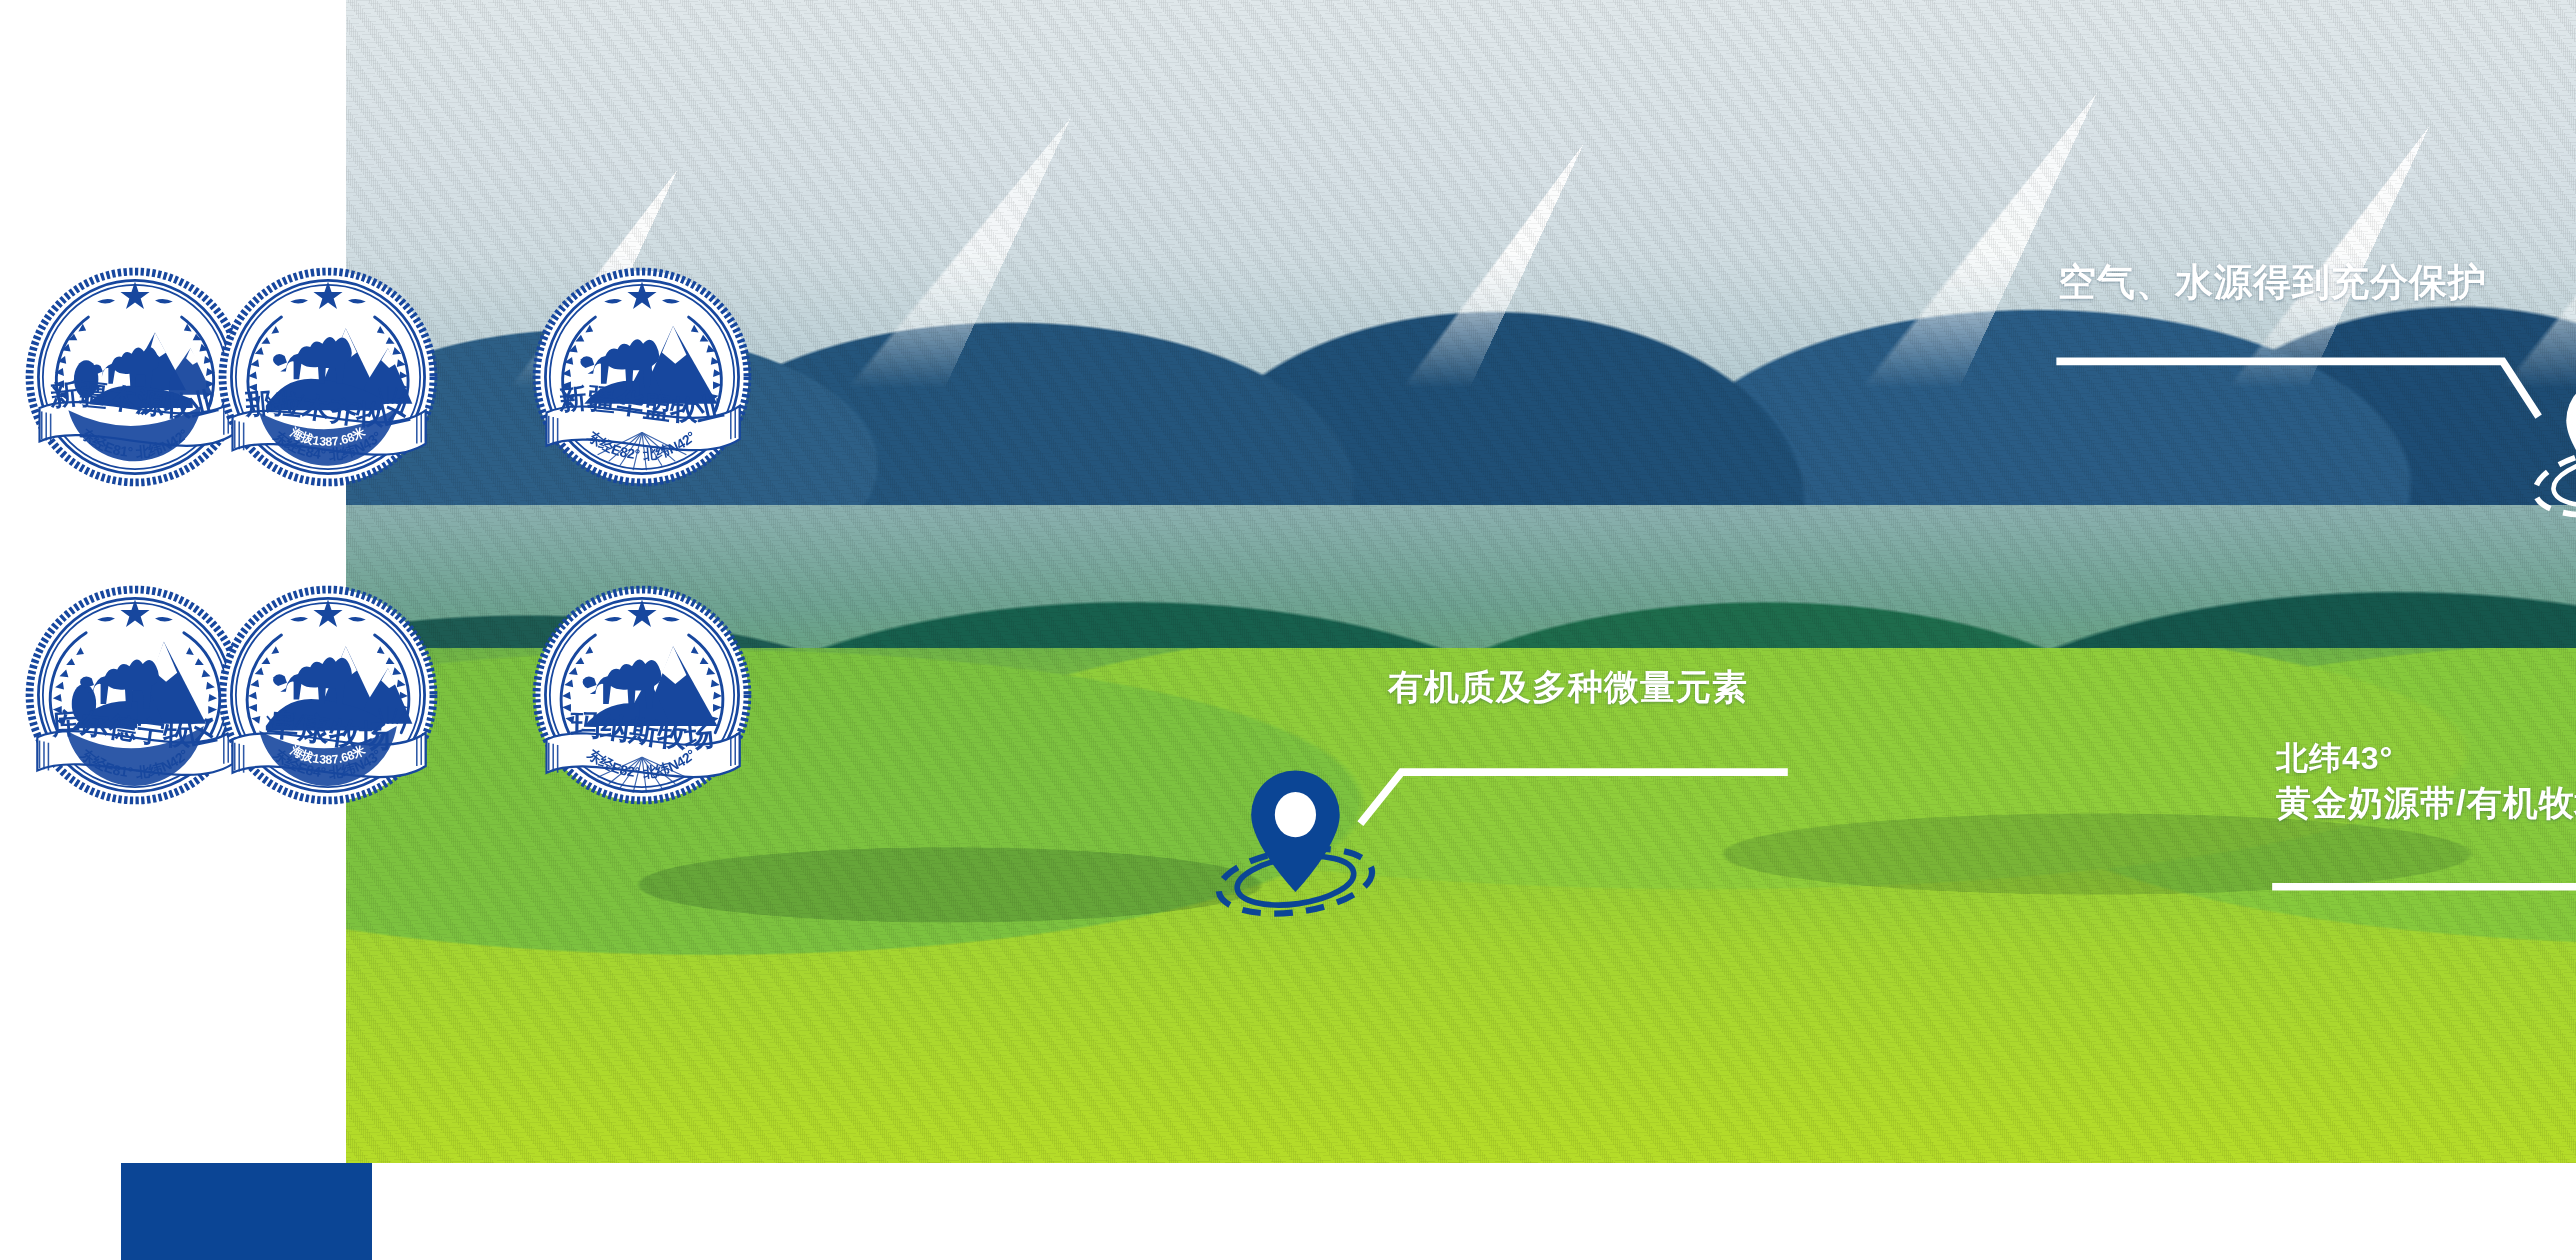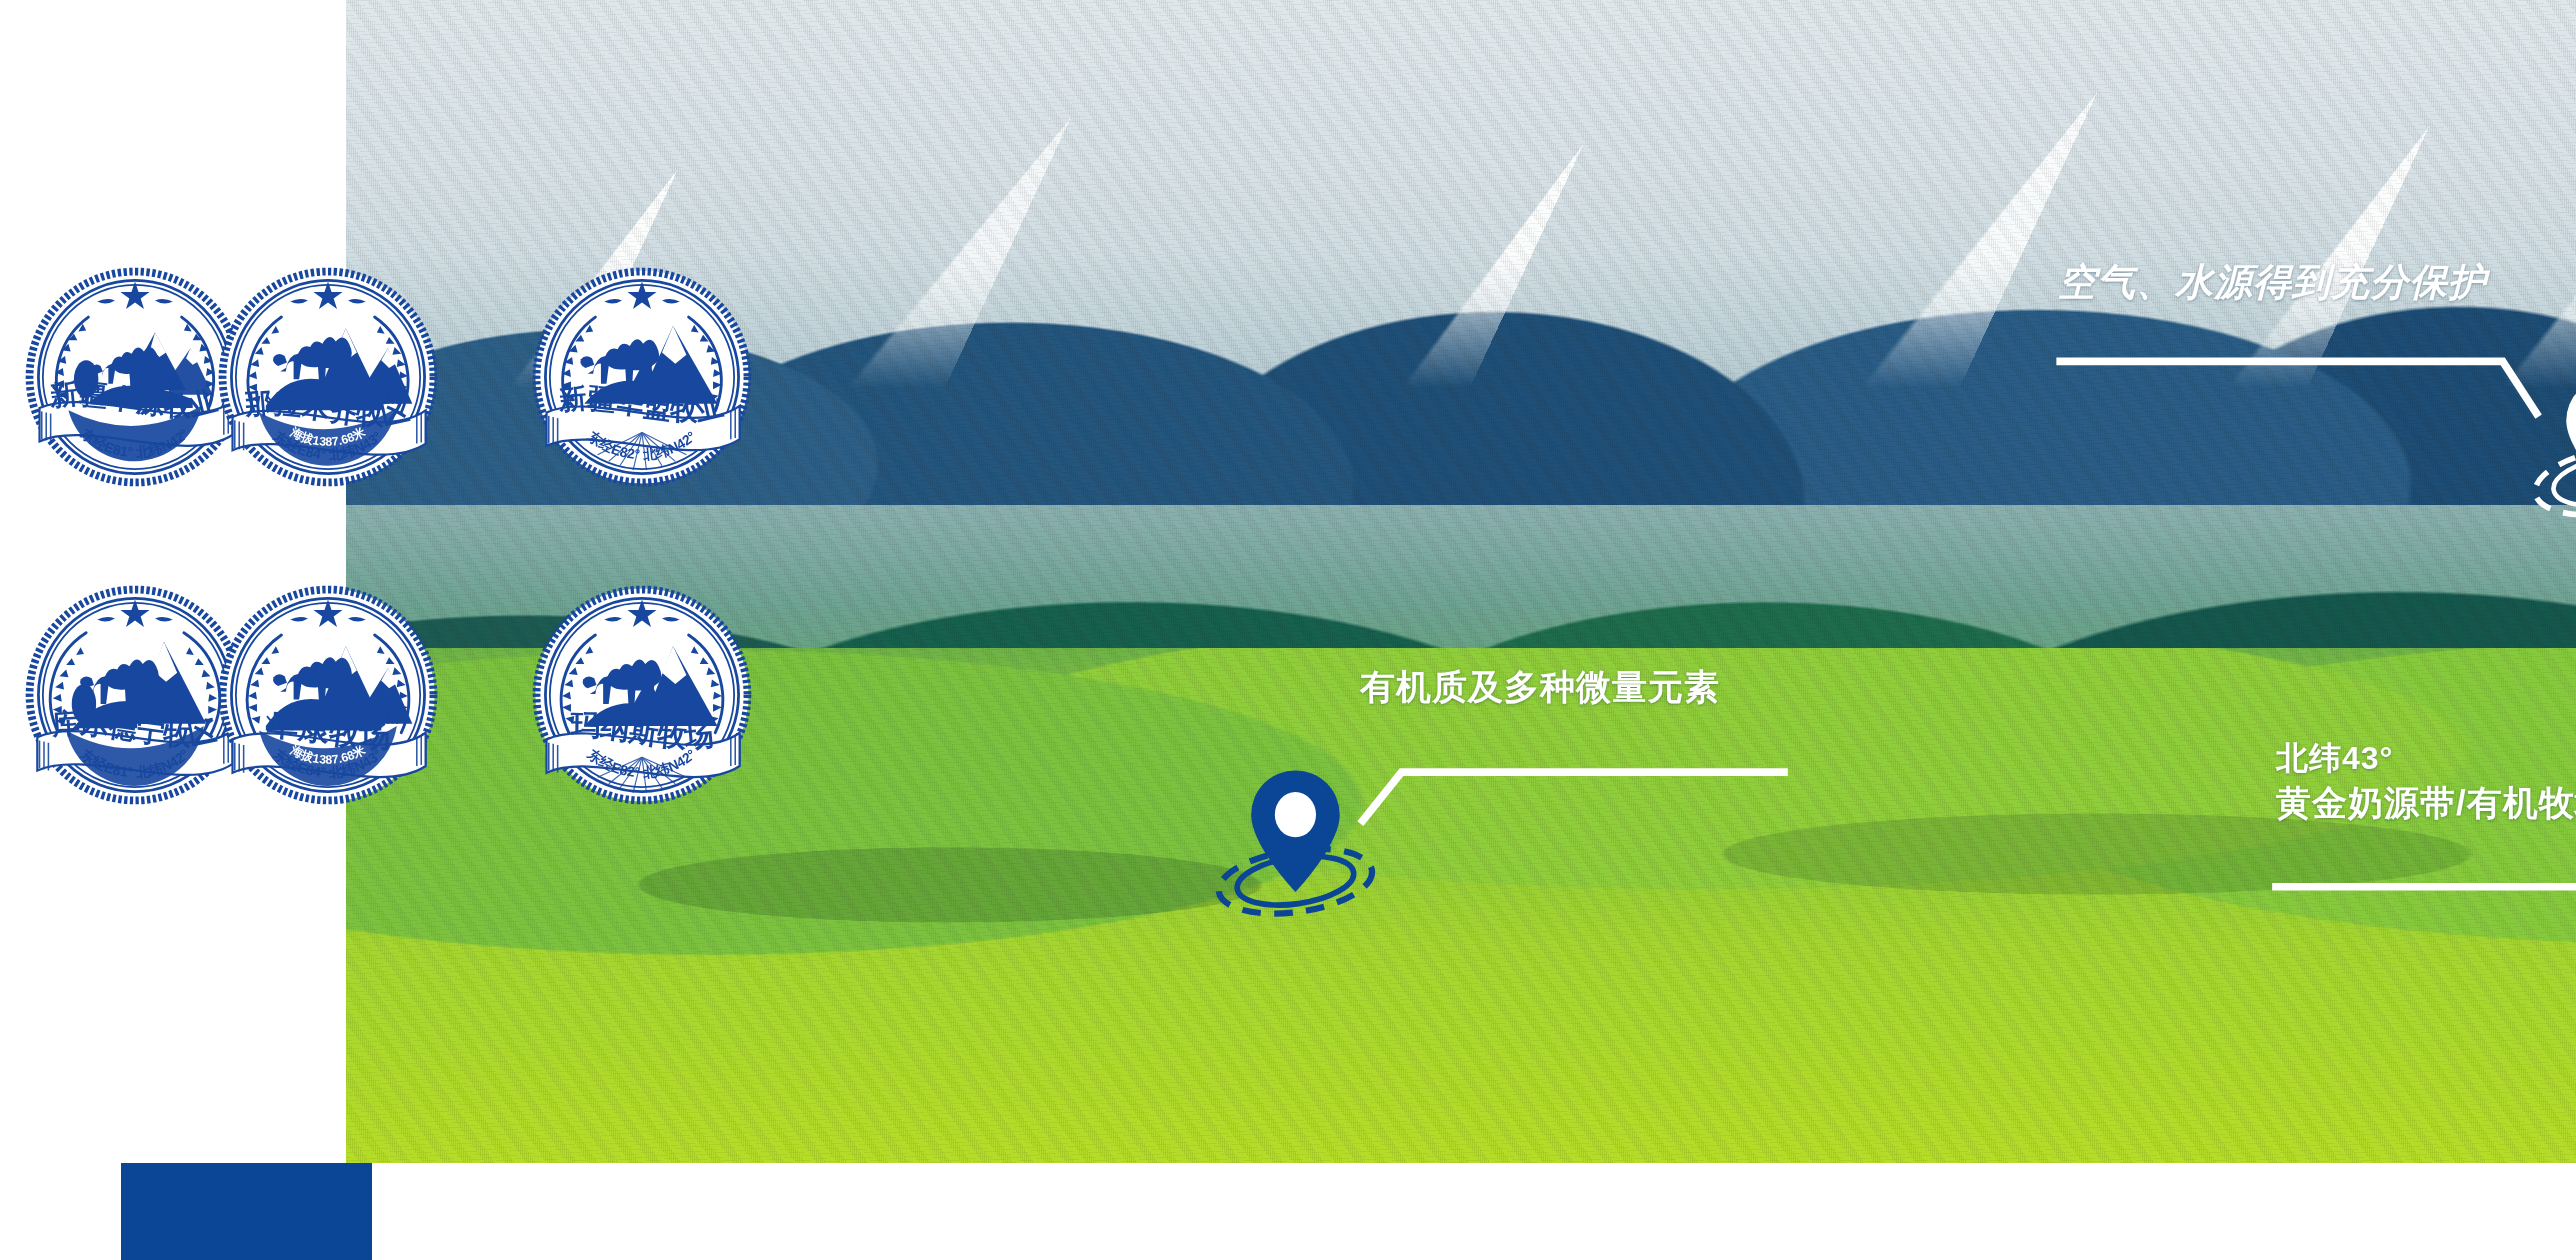--- a/index.html
+++ b/index.html
@@ -430,36 +430,36 @@
         <path d="M100 156 L130 180"></path>
       <path d="M100 156 L60 174"></path>
         <path d="M100 156 L140 174"></path>
     </g>
     <text font-size="12.5" font-weight="bold" fill="#17479e" font-family="'Liberation Sans',sans-serif">
       <textPath href="#arcBot6" startOffset="50%" text-anchor="middle">东经E82° 北纬N42°</textPath>
     </text>
   </svg>
 </div>
 
-<div class="callout" style="left:2058px; top:258px;font-style:italic;">
+<div class="callout" style="left:2058px; top:258px;">
   <div class="line" style="font-size:38px;line-height:49px;">空气、水源得到充分保护</div>
 </div>
 <svg class="leader" style="left:2050px;top:350px;width:495px;height:118px;" viewBox="0 0 960 230" width="495" height="118">
   <polyline points="10,22 880,22 950,130" fill="none" stroke="#ffffff" stroke-width="15"></polyline>
 </svg>
 <div class="pin" style="left:2527px; top:371px;">
   <svg width="170" height="149" viewBox="0 0 330 290">
     <ellipse cx="162" cy="215" rx="148" ry="62" fill="none" stroke="#ffffff" stroke-width="11" stroke-dasharray="34 26" transform="rotate(-9 162 215)"></ellipse>
     <ellipse cx="162" cy="214" rx="112" ry="46" fill="none" stroke="#ffffff" stroke-width="9" transform="rotate(-9 162 214)"></ellipse>
     <path d="M158 14 a82 82 0 0 1 82 82 c0 58 -82 140 -82 140 S76 154 76 96 A82 82 0 0 1 158 14 z" fill="#ffffff"></path>
     <circle cx="158" cy="95" r="37" fill="#1d6fa5"></circle>
   </svg>
 </div>
 
-<div class="callout" style="left:1360px; top:664px;">
+<div class="callout" style="left:1388px; top:664px;">
   <div class="line" style="font-size:35px;line-height:45px;">有机质及多种微量元素</div>
 </div>
 <svg class="leader" style="left:1144px;top:732px;width:649px;height:103px;" viewBox="0 0 1260 200" width="649" height="103">
   <polyline points="1250,78 500,78 420,178" fill="none" stroke="#ffffff" stroke-width="15"></polyline>
 </svg>
 <div class="pin" style="left:1213px; top:765px;">
   <svg width="170" height="155" viewBox="0 0 330 300">
     <ellipse cx="160" cy="225" rx="150" ry="60" fill="none" stroke="#0b4595" stroke-width="12" stroke-dasharray="36 26" transform="rotate(-8 160 225)"></ellipse>
     <ellipse cx="160" cy="224" rx="114" ry="45" fill="none" stroke="#0b4595" stroke-width="11" transform="rotate(-8 160 224)"></ellipse>
     <path d="M160 10 a86 86 0 0 1 86 86 c0 60 -86 150 -86 150 S74 156 74 96 A86 86 0 0 1 160 10 z" fill="#0b4595"></path>

